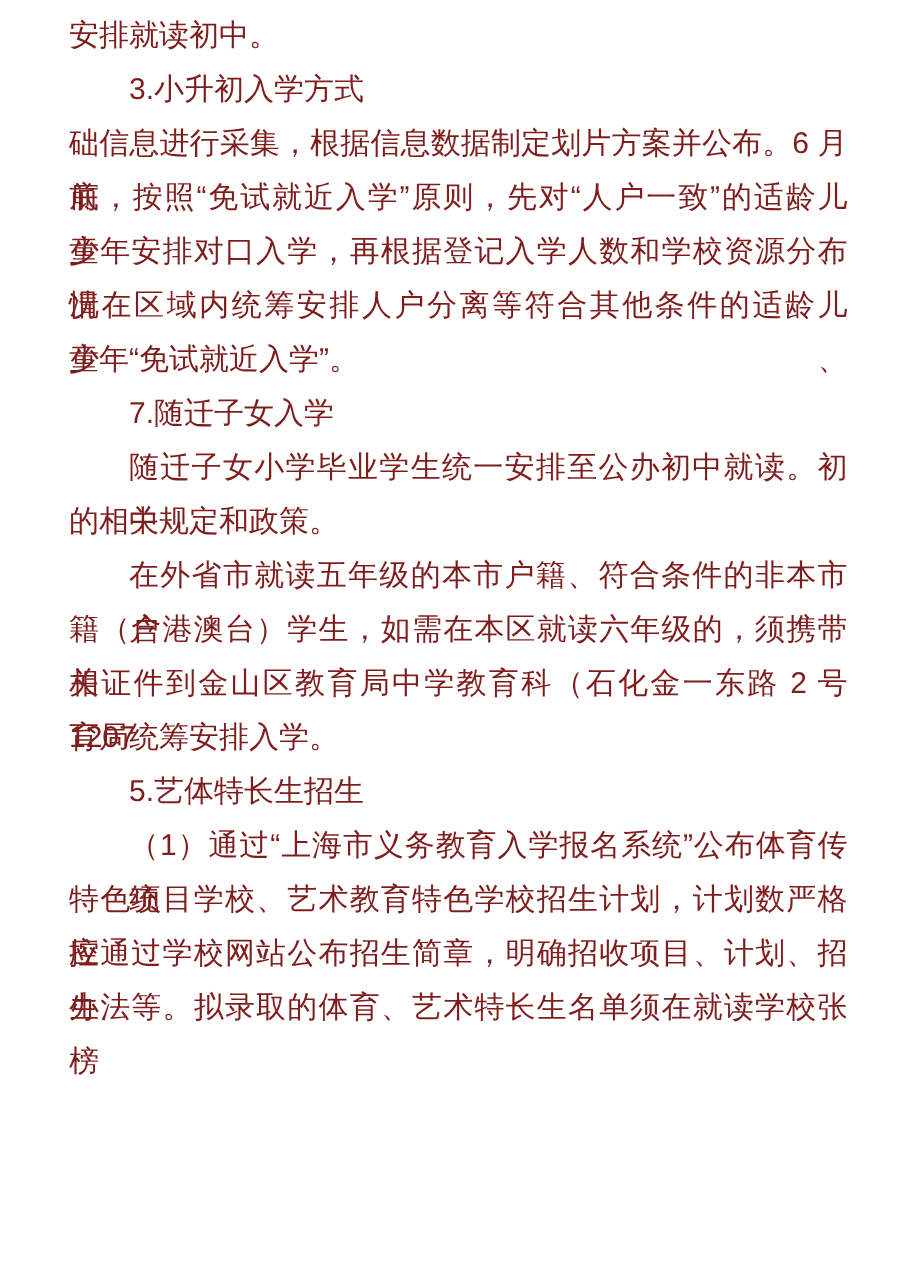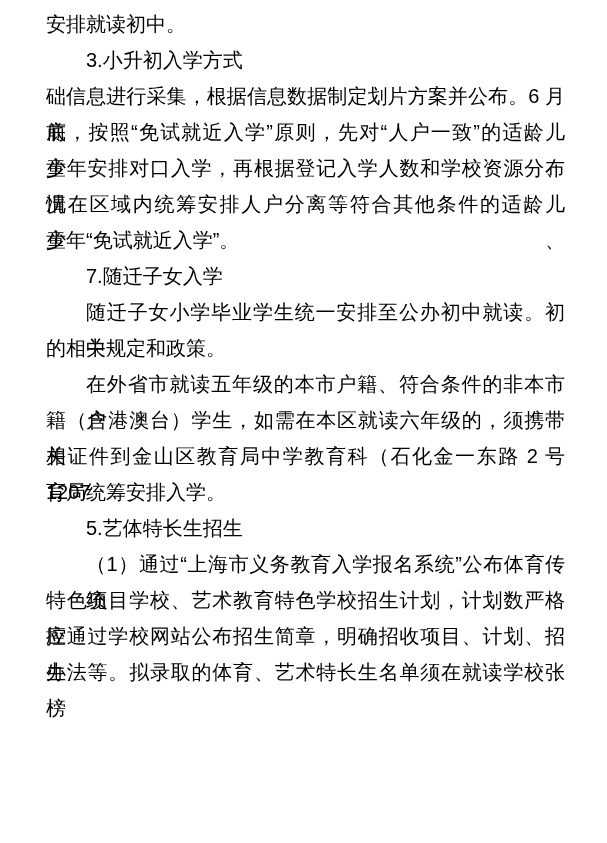--- a/index.html
+++ b/index.html
@@ -8,21 +8,21 @@
     background: #ffffff;
   }
   .page {
     position: relative;
     width: 607px;
     height: 843px;
     box-sizing: border-box;
     background: #ffffff;
     padding: 6px 42px 0 46px;
     font-family: "Liberation Sans", sans-serif;
-    color: #000000;
+    color: #7f1d1d;
     overflow: hidden;
   }
   .ln {
     font-size: 20px;
     line-height: 36px;
     height: 36px;
     white-space: nowrap;
     text-align: left;
     letter-spacing: 0;
   }

